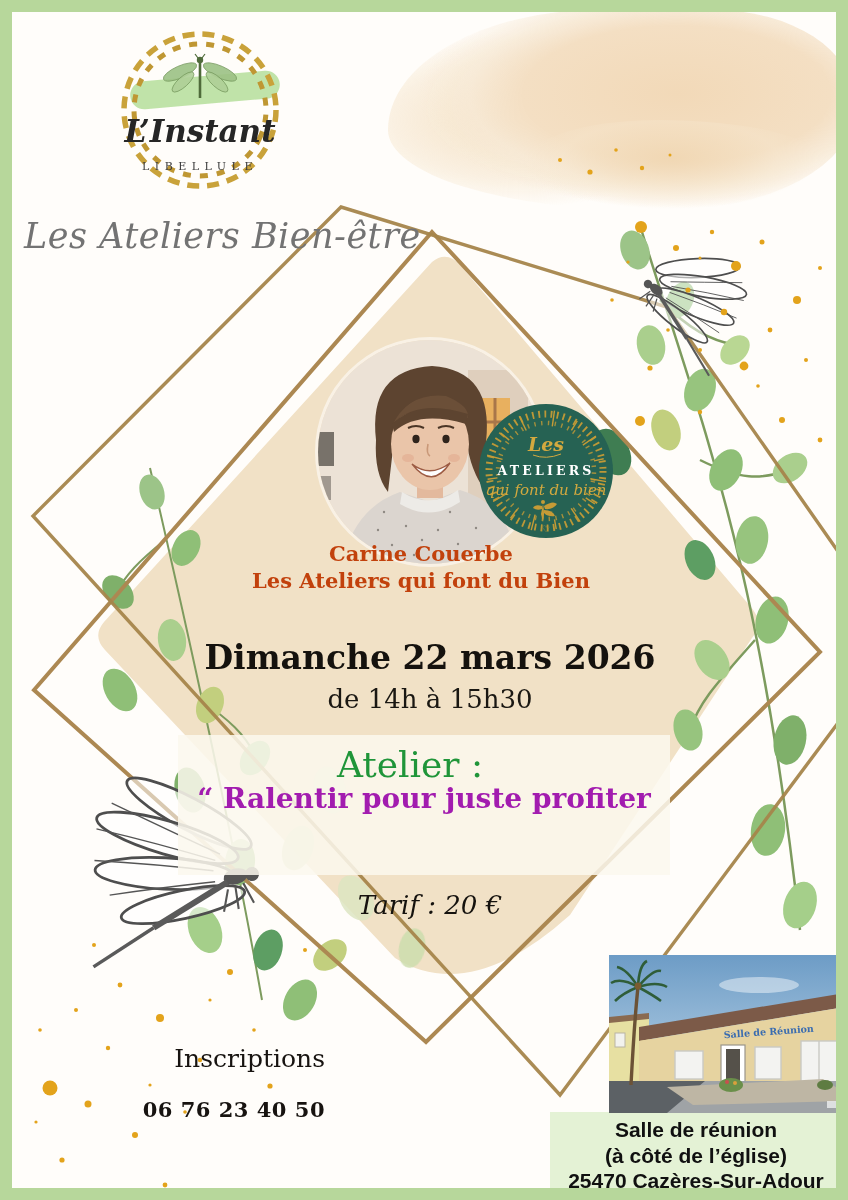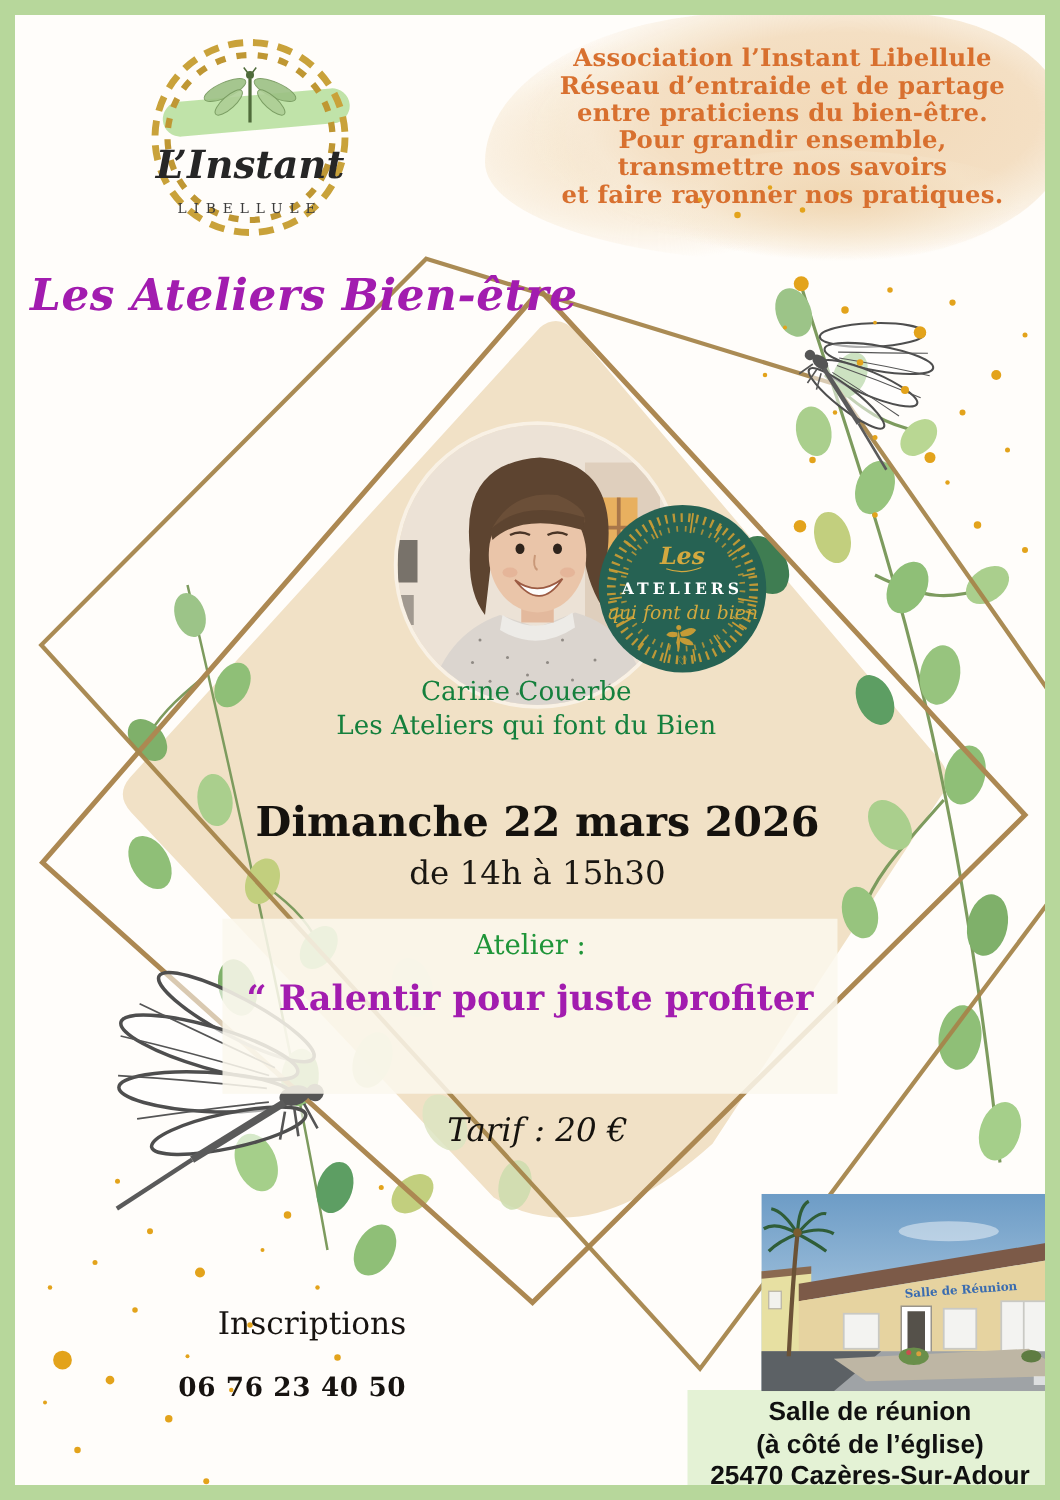--- a/index.html
+++ b/index.html
@@ -21,33 +21,33 @@
   .decor-under{position:absolute;left:0;top:0;z-index:1;}
   .decor-over{position:absolute;left:0;top:0;z-index:2;}
   .panel{z-index:3;}
   .content{z-index:4;}
   
   .logo{left:102px;top:20px;width:196px;height:182px;}
   
   .assoc{left:408px;top:36px;width:436px;text-align:center;color:#d8702f;
          font-weight:bold;font-size:19.5px;line-height:1.12;letter-spacing:.2px;}
   
-  .title{left:24px;top:216px;font-size:35px;font-weight:bold;font-style:italic;color:#a21caf;letter-spacing:.5px;}
+  .title{left:24px;top:216px;font-size:35px;font-weight:normal;font-style:italic;color:#737373;letter-spacing:.5px;}
   
   .photo-wrap{left:318px;top:340px;width:224px;height:224px;border-radius:50%;overflow:hidden;
               box-shadow:0 0 0 3px rgba(255,255,255,.55);}
   .badge{left:477px;top:402px;width:138px;height:138px;}
   
-  .presenter{left:171px;top:540px;width:500px;text-align:center;color:#15803d;
-             font-weight:normal;font-size:21px;line-height:1.3;}
+  .presenter{left:171px;top:540px;width:500px;text-align:center;color:#c2410c;
+             font-weight:bold;font-size:21px;line-height:1.3;}
   
   .date{left:0;top:638px;width:860px;text-align:center;font-size:33px;font-weight:bold;color:#15120e;}
   .time{left:0;top:684px;width:860px;text-align:center;font-size:26px;color:#1a1712;}
   .cream-box{left:178px;top:735px;width:492px;height:140px;background:rgba(252,248,238,.86);}
-  .atelier-label{left:178px;top:744px;width:492px;text-align:center;font-size:22px;color:#1f9539;z-index:4;}
+  .atelier-label{left:164px;top:744px;width:492px;text-align:center;font-size:36px;color:#1f9539;z-index:4;}
   .quote{left:160px;top:780px;width:528px;text-align:center;font-size:28px;font-weight:bold;color:#a21caf;line-height:1.38;z-index:4;}
   .price{left:0;top:890px;width:860px;text-align:center;font-size:26px;font-style:italic;color:#15120e;}
   
   .contact{left:85px;top:1044px;width:240px;text-align:right;color:#171310;}
   .contact .lbl{font-size:25px;}
   .contact .phone{font-size:21px;font-weight:bold;margin-top:24px;letter-spacing:.5px;}
   
   .venue-photo{left:609px;top:955px;width:236px;height:158px;overflow:hidden;}
   .venue-box{left:550px;top:1112px;width:292px;height:80px;background:#e4f2d5;
              font-family:"Liberation Sans",sans-serif;font-weight:bold;font-size:21px;line-height:1.22;
@@ -219,28 +219,20 @@
       <ellipse cx="81" cy="62" rx="14" ry="5" fill="#aecf96" opacity="0.9" stroke="#74975c" stroke-width="0.8" transform="rotate(-42 81 62)"></ellipse>
       <ellipse cx="115" cy="62" rx="14" ry="5" fill="#aecf96" opacity="0.9" stroke="#74975c" stroke-width="0.8" transform="rotate(42 115 62)"></ellipse>
       <circle cx="98" cy="40" r="3.2" fill="#4f6b3a"></circle>
       <path d="M 98 43 L 98 78" stroke="#4f6b3a" stroke-width="2.6"></path>
       <path d="M 93 34 L 96 38 M 103 34 L 100 38" stroke="#4f6b3a" stroke-width="1.2"></path>
     </g>
     <text x="98" y="122" text-anchor="middle" font-size="31" font-style="italic" font-weight="bold" fill="#262626">L’Instant</text>
     <text x="98" y="150" text-anchor="middle" font-size="11" letter-spacing="5.5" fill="#3c3c3c" font-family="Liberation Sans, sans-serif">LIBELLULE</text>
   </svg>
 
-  <div class="abs assoc content">
-    <div>Association l’Instant Libellule</div>
-    <div>Réseau d’entraide et de partage</div>
-    <div>entre praticiens du bien-être.</div>
-    <div>Pour grandir ensemble,</div>
-    <div>transmettre nos savoirs</div>
-    <div>et faire rayonner nos pratiques.</div>
-  </div>
 
   <div class="abs title content">Les Ateliers Bien-être</div>
 
   <div class="abs photo-wrap content">
     <svg width="224" height="224" viewBox="0 0 224 224">
       <rect width="224" height="224" fill="#ece2d6"></rect>
       <rect x="150" y="30" width="60" height="140" fill="#dfcfbd"></rect>
       <rect x="162" y="58" width="30" height="72" fill="#e8b05f"></rect>
       <path d="M 162 82 h 30 M 162 106 h 30 M 177 58 v 72" stroke="#a8764a" stroke-width="3"></path>
       <rect x="0" y="92" width="16" height="34" fill="#3a3530" opacity="0.65"></rect>

